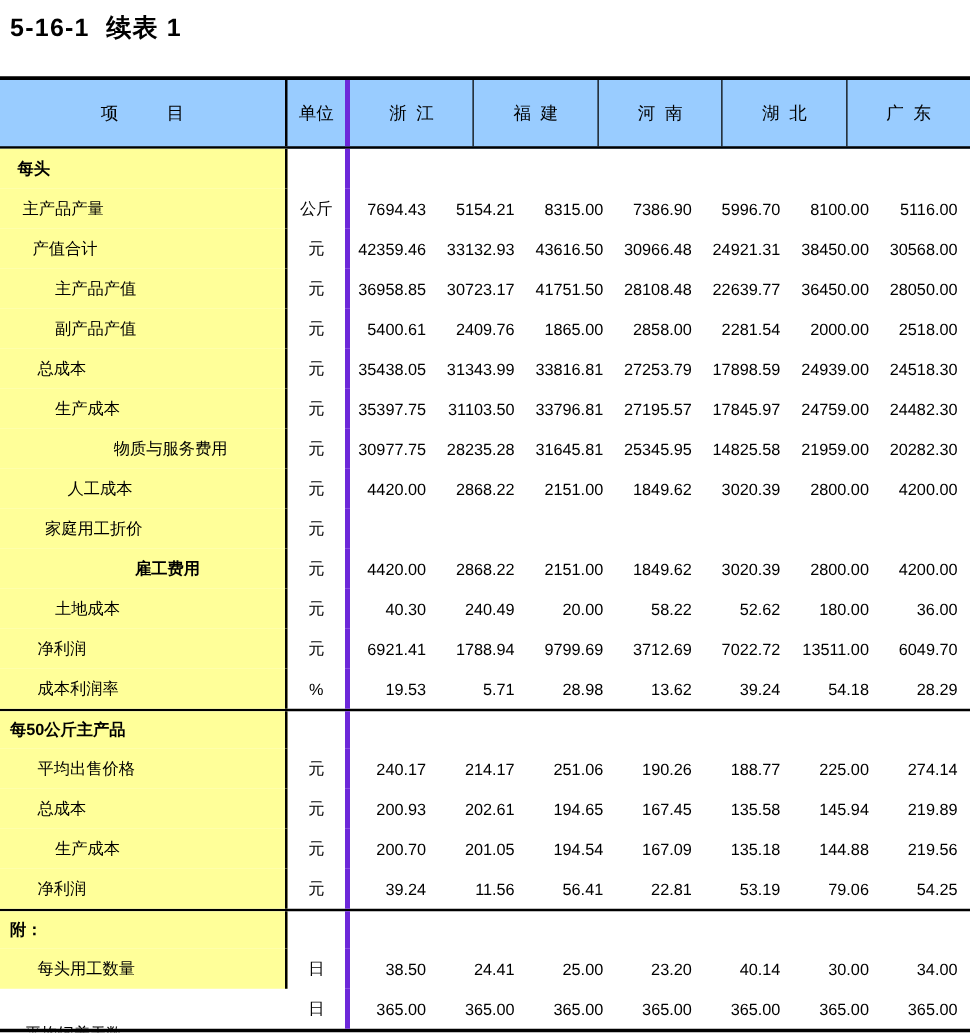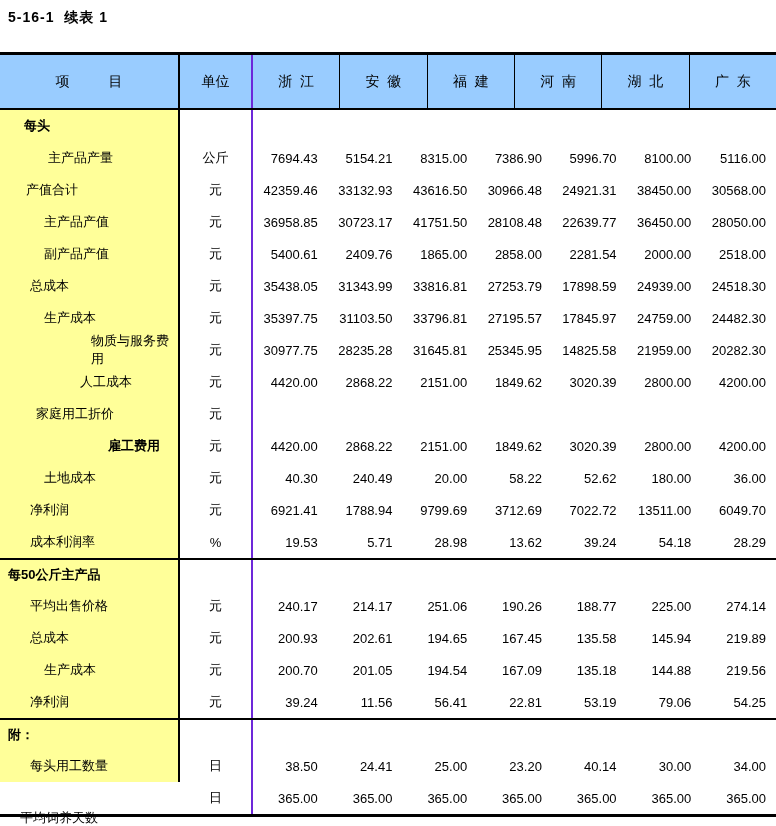--- a/index.html
+++ b/index.html
@@ -1,64 +1,63 @@
 <!DOCTYPE html>
 <html><head>
 <meta charset="utf-8">
 <style>
   * { margin:0; padding:0; box-sizing:border-box; }
   html,body { width:776px; height:826px; background:#ffffff; overflow:hidden;
               font-family:"Liberation Sans","DejaVu Sans",sans-serif; color:#000; }
-  .page-title { margin:9px 17px 0 8px; font-size:14px; font-weight:bold; letter-spacing:1px; white-space:pre; }
+  .page-title { margin:9px 17px 0 8px; font-size:20px; font-weight:bold; letter-spacing:1px; white-space:pre; }
   .stat-table { margin-top:25px; width:776px; border-top:3px solid #000; border-bottom:3px solid #000; }
   .thead { display:flex; height:55px; background:#99CCFF; border-bottom:2px solid #000; }
   .thead .cell { display:flex; align-items:center; justify-content:center;
                  font-size:14px; white-space:pre; }
-  .c-item { width:180px; border-right:2px solid #000; }
-  .c-unit { width:73px;  border-right:2px solid #6d28d9; }
+  .c-item { width:230px; border-right:2px solid #000; }
+  .c-unit { width:50px;  border-right:4px solid #6d28d9; }
   .c-val  { flex:1; }
   .thead .c-val + .c-val { border-left:1px solid #000; }
   .row { display:flex; height:32px; font-size:13px; }
   .row.sep { border-top:2px solid #000; }
   .row .c-item { background:#FFFF99; display:flex; align-items:center; }
   .row.section .c-item { font-weight:bold; }
   .row .c-unit { display:flex; align-items:center; justify-content:center; }
   .row .c-val  { display:flex; align-items:center; justify-content:flex-end; padding-right:10px; }
 </style>
 </head>
 <body>
 
 <div class="page-title">5-16-1  续表 1</div>
 
 <div class="stat-table">
   <div class="thead">
     <div class="cell c-item">项          目</div>
     <div class="cell c-unit">单位</div>
 
   <div class="cell c-val">浙  江</div>
-      <div class="cell c-val">安  徽</div>
       <div class="cell c-val">福  建</div>
       <div class="cell c-val">河  南</div>
       <div class="cell c-val">湖  北</div>
       <div class="cell c-val">广  东</div>
     </div>
   <div id="tbody">
       <div class="row section">
-        <div class="c-item" style="padding-left: 24px;">每头</div>
+        <div class="c-item" style="padding-left: 14px;">每头</div>
         <div class="c-unit"></div>
         <div class="c-val"></div>
         <div class="c-val"></div>
         <div class="c-val"></div>
         <div class="c-val"></div>
         <div class="c-val"></div>
         <div class="c-val"></div>
         <div class="c-val"></div>
       </div>
       <div class="row">
-        <div class="c-item" style="padding-left: 48px;">主产品产量</div>
+        <div class="c-item" style="padding-left: 18px;">主产品产量</div>
         <div class="c-unit">公斤</div>
         <div class="c-val">7694.43</div>
         <div class="c-val">5154.21</div>
         <div class="c-val">8315.00</div>
         <div class="c-val">7386.90</div>
         <div class="c-val">5996.70</div>
         <div class="c-val">8100.00</div>
         <div class="c-val">5116.00</div>
       </div>
       <div class="row">
@@ -121,21 +120,21 @@
         <div class="c-unit">元</div>
         <div class="c-val">30977.75</div>
         <div class="c-val">28235.28</div>
         <div class="c-val">31645.81</div>
         <div class="c-val">25345.95</div>
         <div class="c-val">14825.58</div>
         <div class="c-val">21959.00</div>
         <div class="c-val">20282.30</div>
       </div>
       <div class="row">
-        <div class="c-item" style="padding-left: 80px;">人工成本</div>
+        <div class="c-item" style="padding-left: 54px;">人工成本</div>
         <div class="c-unit">元</div>
         <div class="c-val">4420.00</div>
         <div class="c-val">2868.22</div>
         <div class="c-val">2151.00</div>
         <div class="c-val">1849.62</div>
         <div class="c-val">3020.39</div>
         <div class="c-val">2800.00</div>
         <div class="c-val">4200.00</div>
       </div>
       <div class="row">

